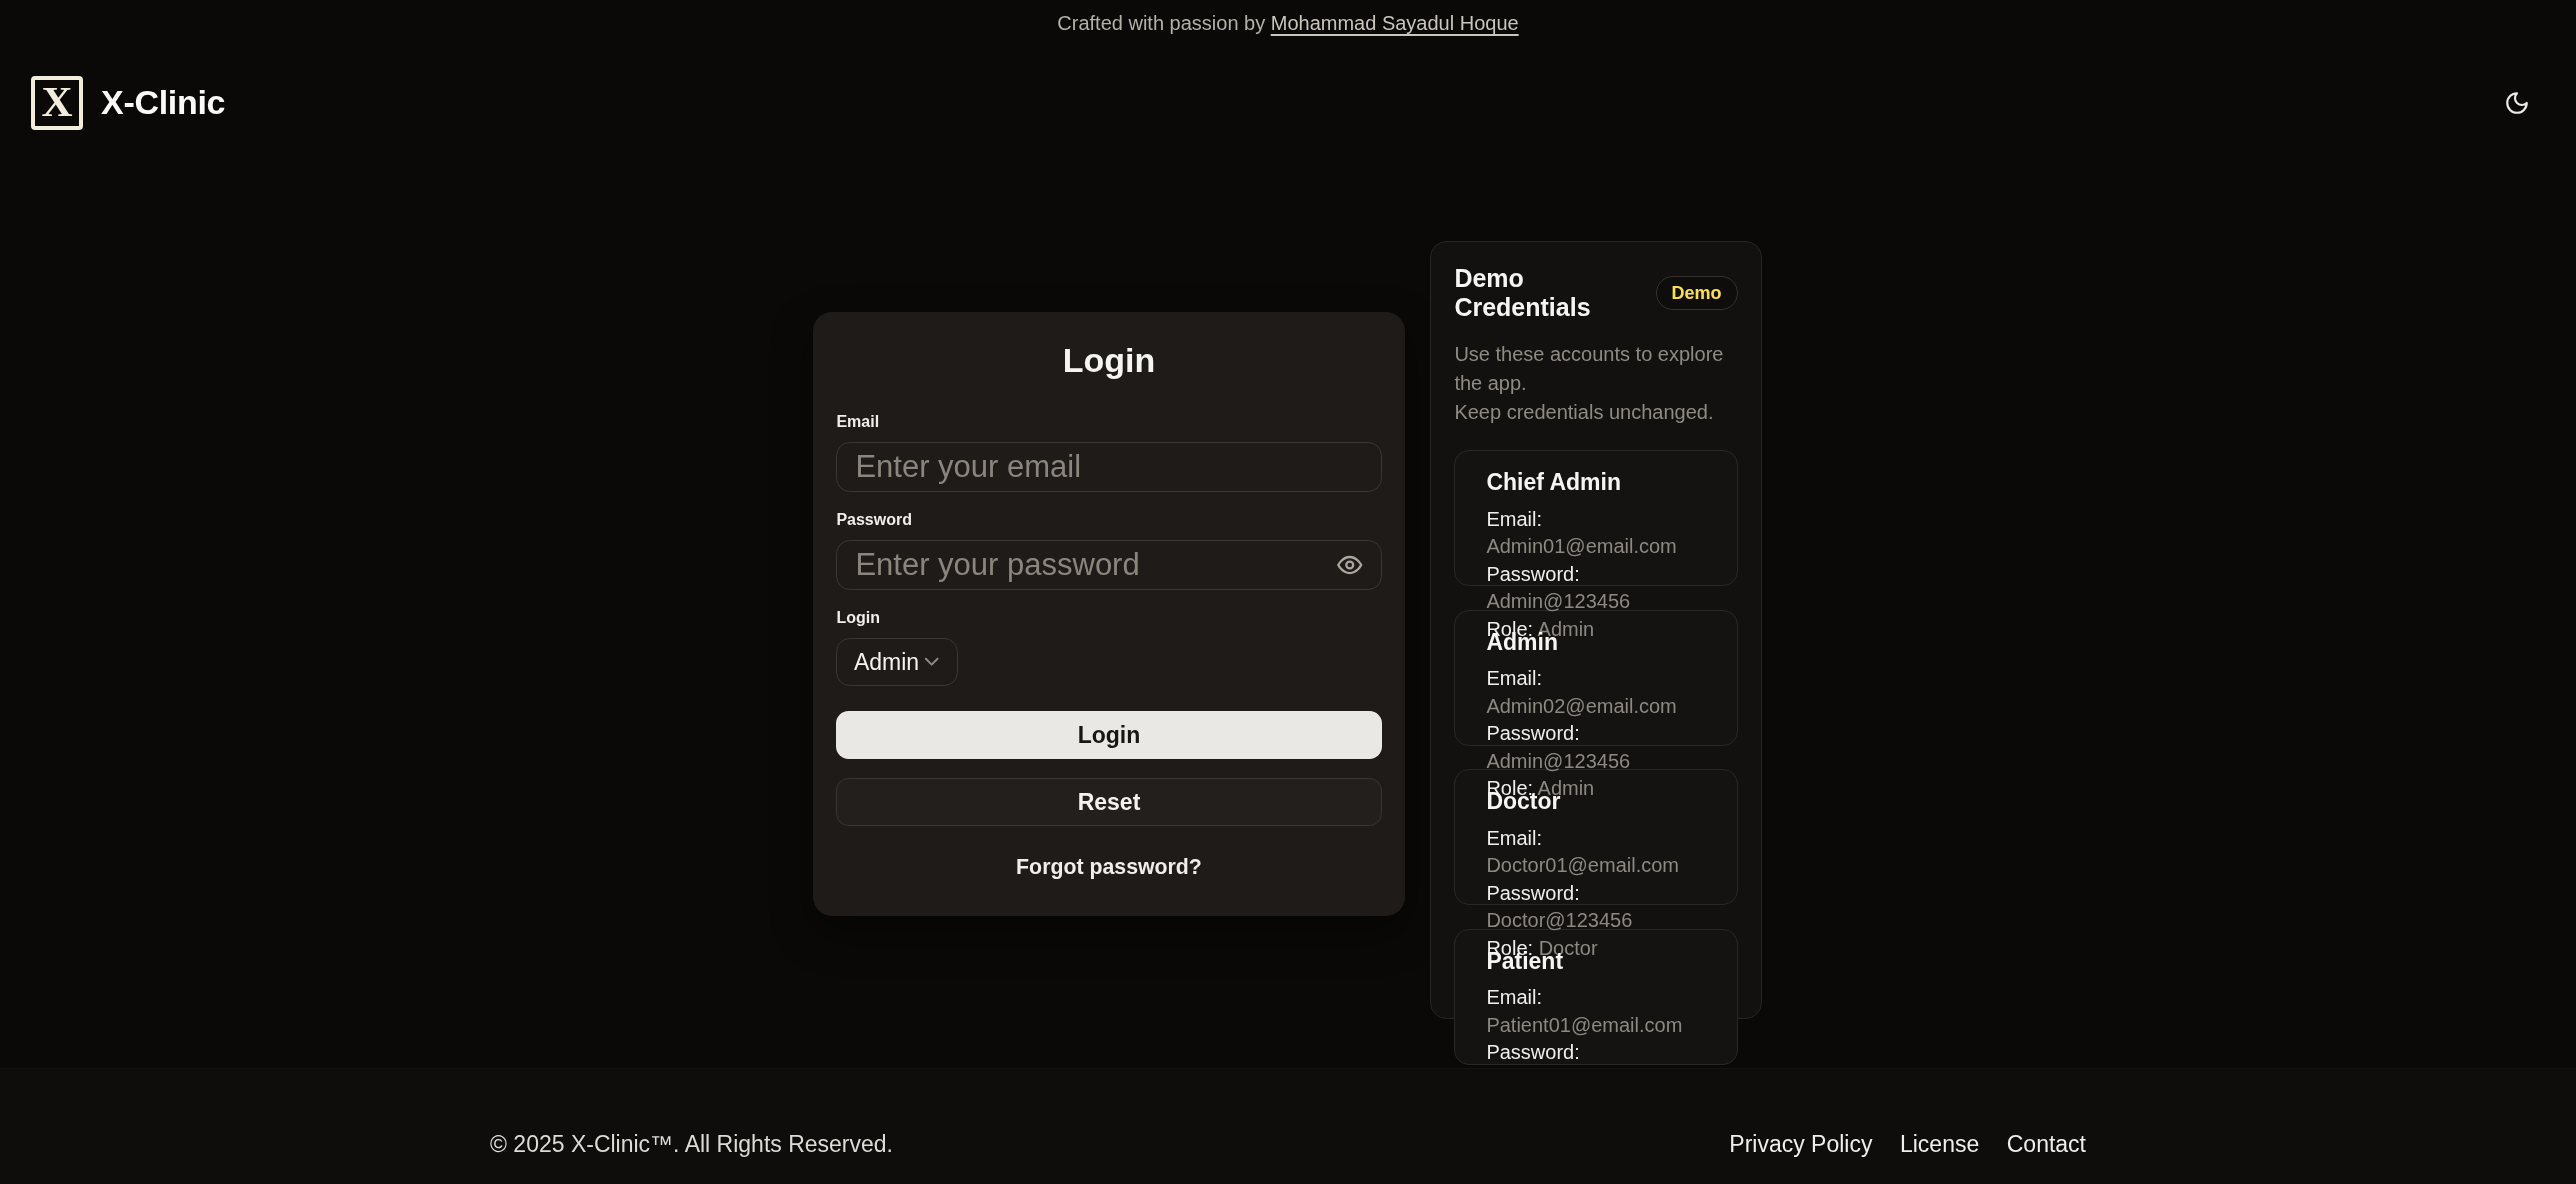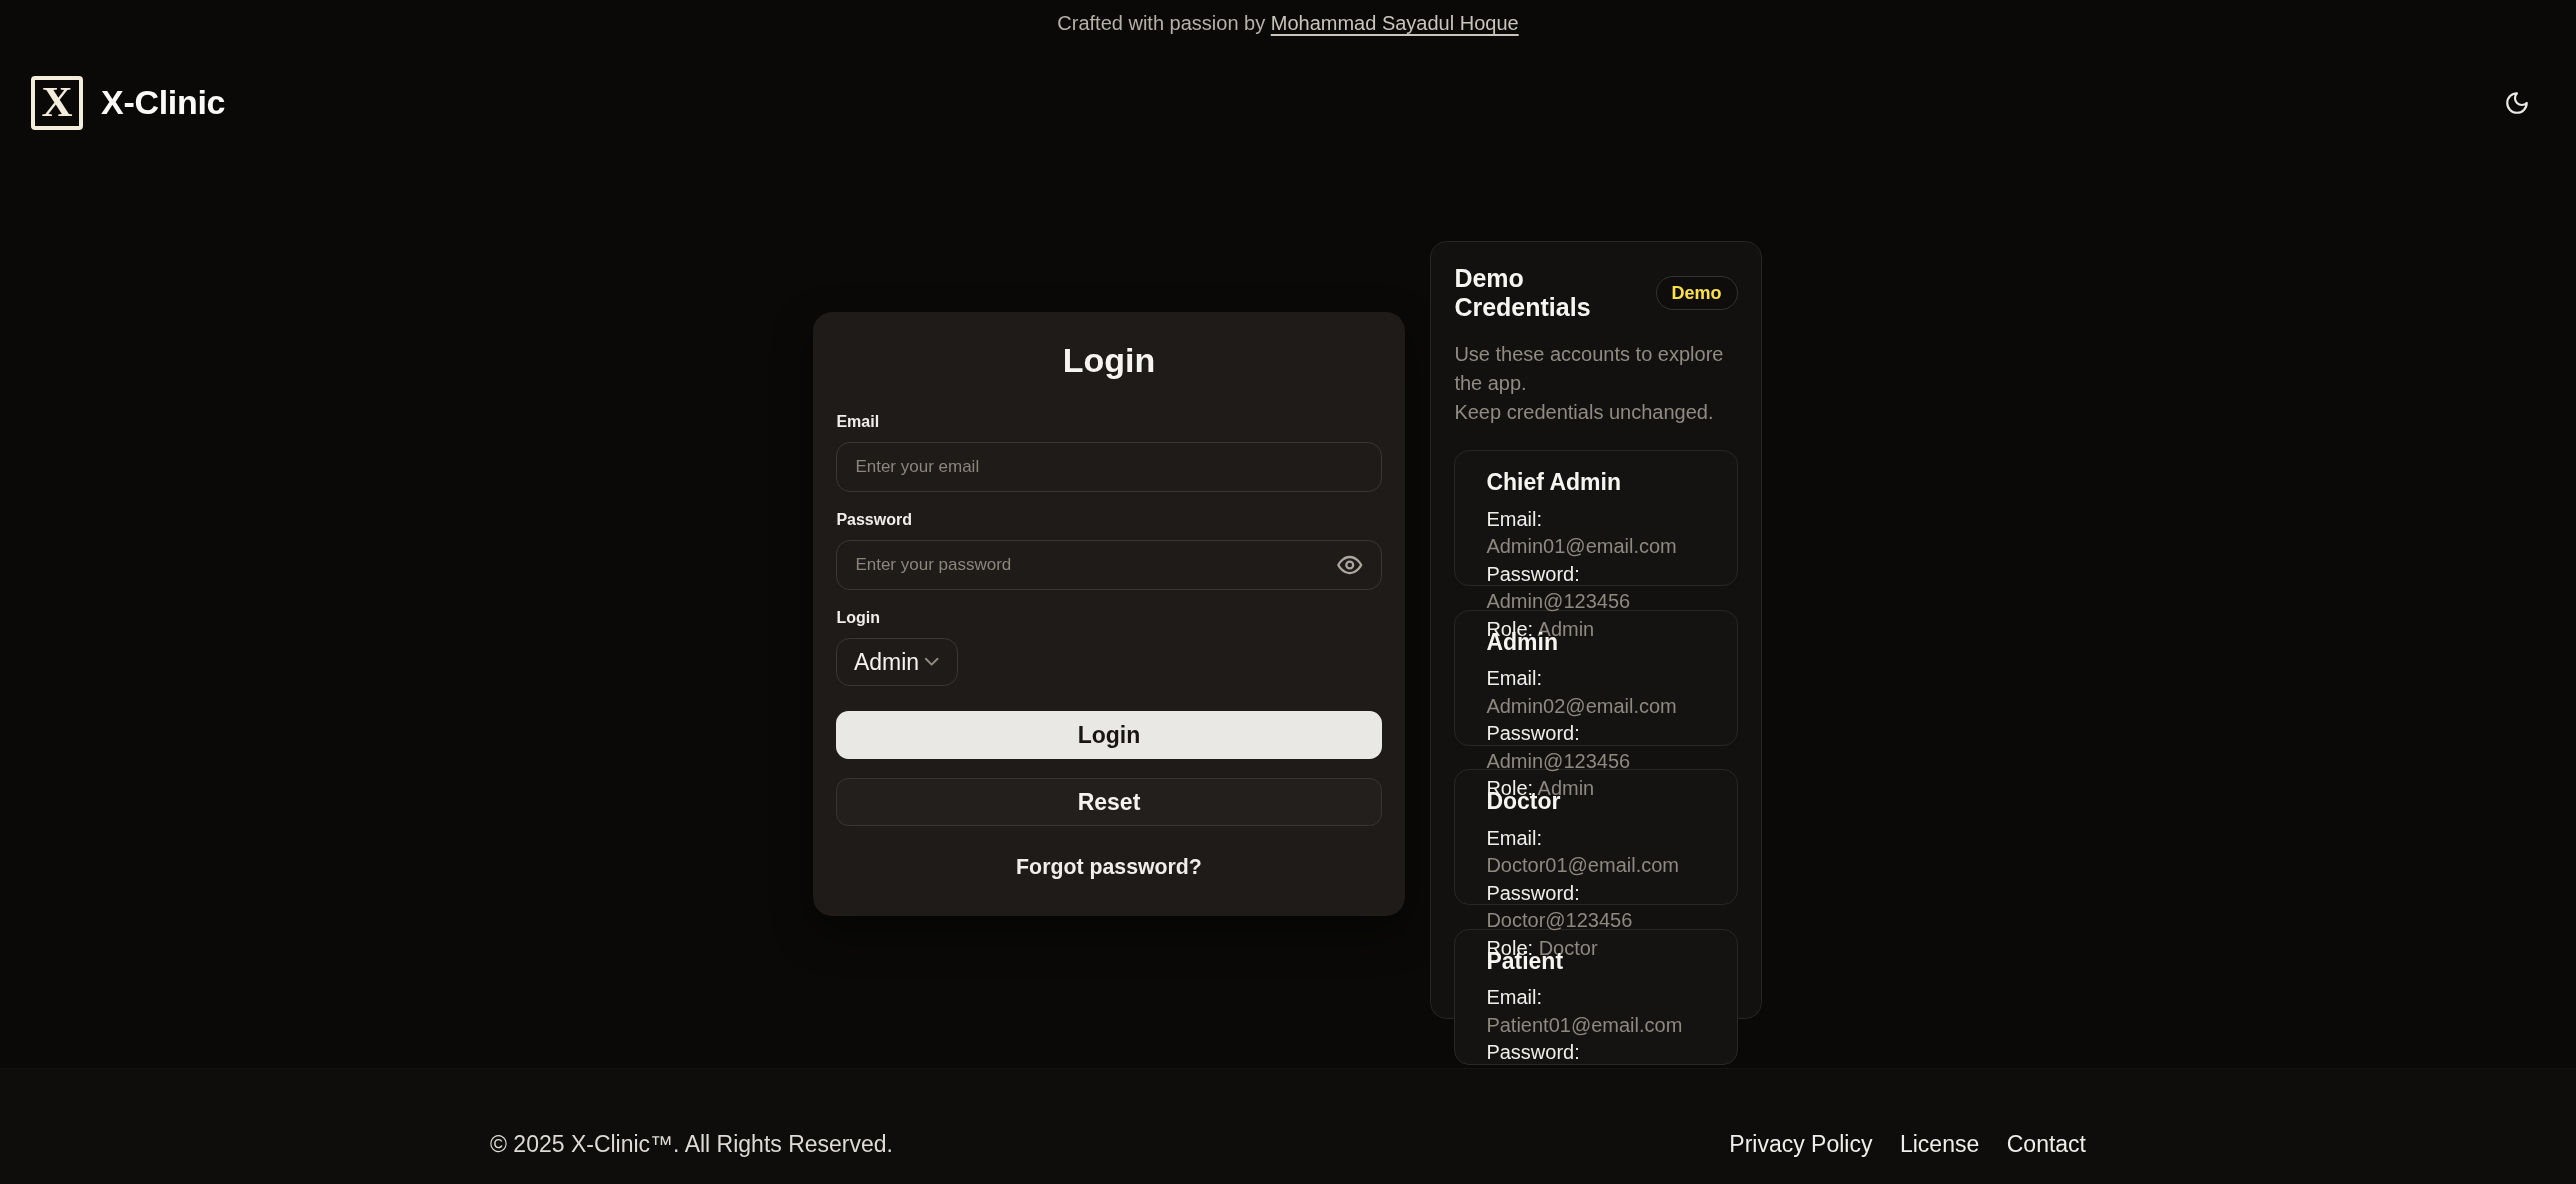--- a/index.html
+++ b/index.html
@@ -53,21 +53,21 @@
     position: absolute; left: 813px; top: 312px; width: 592px; height: 604px;
     background: #1e1b19; border-radius: 19px;
     box-shadow: 0 16.5px 41px rgba(0,0,0,0.45);
     padding: 29px 23.4px;
   }
   .login-title { text-align: center; font-size: 34px; font-weight: 800; margin-bottom: 33px; color: #f7f5f2; }
   .field-label { font-size: 16px; font-weight: 700; color: #f0eeea; margin-bottom: 11px; }
   .text-input {
     width: 100%; height: 50px;
     background: transparent; border: 1.4px solid #3b3733; border-radius: 13.8px;
-    padding: 0 18px; font-size: 17px; color: #f5f3f0;
+    padding: 0 18px; font-size: 31px; color: #f5f3f0;
     font-family: "Liberation Sans", sans-serif;
     outline: none;
   }
   .text-input::placeholder { color: #8a857d; }
   .field-block { margin-bottom: 19px; }
   .password-wrap { position: relative; }
   .eye-btn {
     position: absolute; right: 18px; top: 50%; transform: translateY(-50%);
     background: transparent; border: none; cursor: pointer;
     display: flex; align-items: center; justify-content: center;

